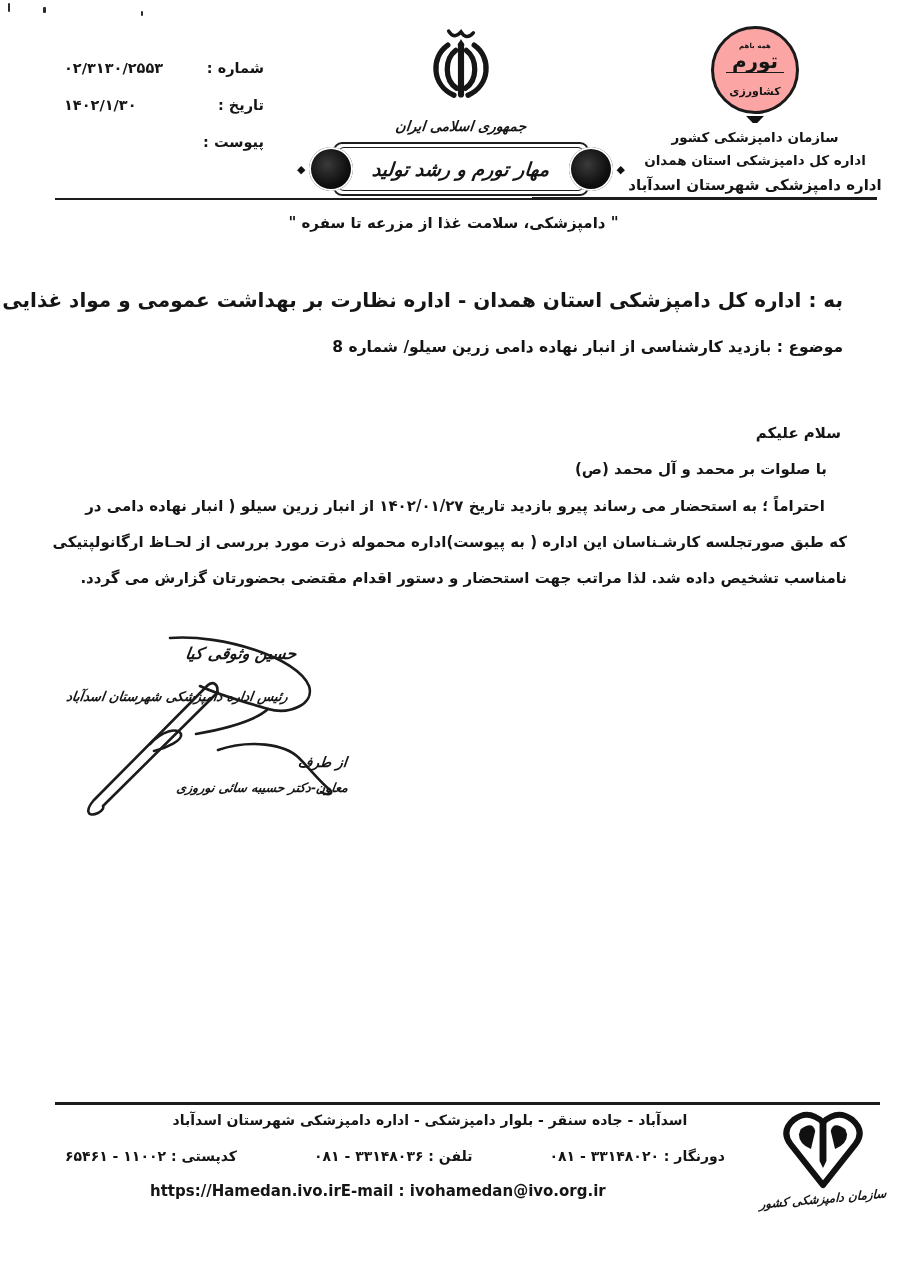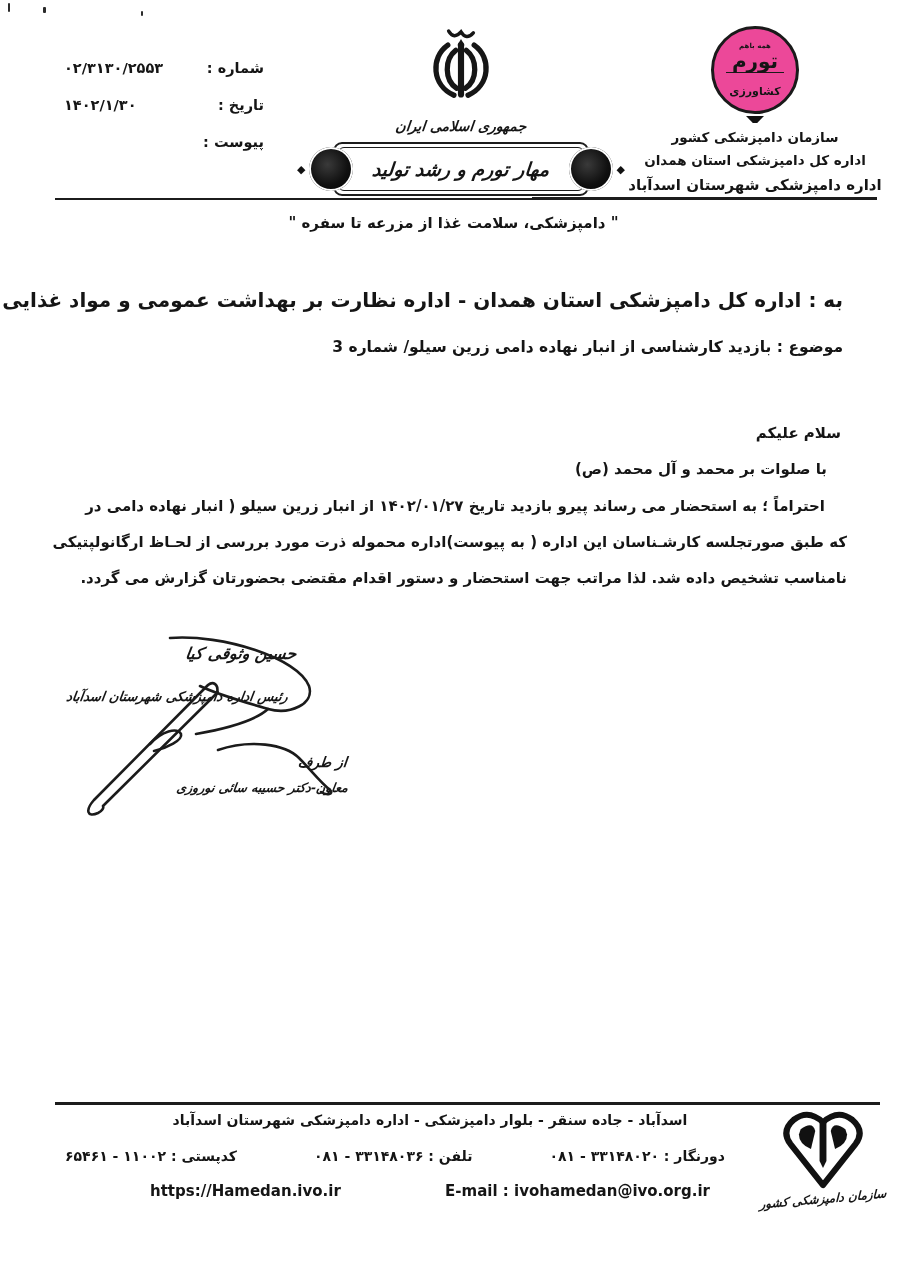--- a/index.html
+++ b/index.html
@@ -24,21 +24,21 @@
     background:radial-gradient(circle at 42% 40%, #3a3a3a 0%, #101010 55%, #000 100%);
     box-shadow:0 0 0 2px #fff inset;}
   .rosette.left{left:-26px;}
   .rosette.right{right:-26px;}
   .finial{position:absolute;top:50%;transform:translateY(-50%);font-size:11px;color:#111;z-index:1;}
   .finial.left{left:-38px;}
   .finial.right{right:-38px;}
   
   .org{position:absolute;top:26px;left:618px;width:274px;text-align:center;}
   .badge{position:relative;width:82px;height:82px;margin:0 auto;border:3px solid #1a1a1a;border-radius:50%;
-    display:flex;flex-direction:column;align-items:center;justify-content:center;background:#ec4899;text-align:right;}
+    display:flex;flex-direction:column;align-items:center;justify-content:center;background:#fca5a5;text-align:right;}
   .badge-top{font-size:7px;font-weight:700;}
   .badge-main{font-size:20px;font-weight:700;line-height:22px;border-bottom:1px solid #1a1a1a;padding:0 6px;}
   .badge-sub{font-size:11px;font-weight:700;margin-top:12px;}
   .badge-mark{width:18px;height:7px;margin:2px auto 0;background:#111;
     clip-path:polygon(0 0,100% 0,62% 100%,38% 100%);}
   .org-lines{margin-top:3px;}
   .org-line{font-weight:700;font-size:13.5px;line-height:23px;white-space:nowrap;}
   .org-line.big{font-size:15px;line-height:26px;}
   
   .header-rule{position:absolute;top:198px;left:55px;width:822px;height:2px;background:#1c1c1c;}
@@ -62,21 +62,21 @@
   .sig-behalf{position:absolute;top:122px;left:240px;font-size:14px;font-weight:700;font-style:italic;transform:skewX(-6deg);}
   .sig-deputy{position:absolute;top:148px;left:30px;width:260px;
     font-size:12.5px;font-weight:700;font-style:italic;transform:skewX(-8deg);white-space:nowrap;}
   .sig-strokes{position:absolute;top:0;left:0;}
   
   .footer-address{position:absolute;top:1112px;left:60px;width:740px;text-align:center;
     font-weight:700;font-size:14px;white-space:nowrap;}
   .footer-contacts{position:absolute;top:1148px;left:65px;width:660px;display:flex;
     justify-content:space-between;font-weight:700;font-size:14px;}
   .footer-links{position:absolute;top:1182px;left:150px;width:560px;display:flex;direction:ltr;
-    justify-content:space-between;font-weight:700;font-size:15px;font-family:"DejaVu Sans",sans-serif;}
+    font-weight:700;font-size:15px;font-family:"DejaVu Sans",sans-serif;}
   .ivo{position:absolute;top:1106px;left:748px;width:150px;text-align:center;}
   .ivo-caption{margin-top:-4px;font-size:12px;font-weight:700;font-style:italic;
     transform:rotate(-5deg) skewX(-6deg);white-space:nowrap;}
   
   .speck{position:absolute;background:#2b2b2b;border-radius:1px;}
 </style>
 </head>
 <body>
 
 <div class="page">
@@ -135,21 +135,21 @@
       <div class="org-line">اداره کل دامپزشکی استان همدان</div>
       <div class="org-line big">اداره دامپزشکی شهرستان اسدآباد</div>
     </div>
   </div>
 
   <div class="header-rule"></div>
 
   <div class="motto">" دامپزشکی، سلامت غذا از مزرعه تا سفره "</div>
 
   <div class="to-line">به : اداره کل دامپزشکی استان همدان - اداره نظارت بر بهداشت عمومی و مواد غذایی</div>
-  <div class="subject-line">موضوع : بازدید کارشناسی از انبار نهاده دامی زرین سیلو/ شماره 3</div>
+  <div class="subject-line">موضوع : بازدید کارشناسی از انبار نهاده دامی زرین سیلو/ شماره 8</div>
 
   <div class="greeting">سلام علیکم</div>
   <div class="salutation">با صلوات بر محمد و آل محمد (ص)</div>
 
   <div class="body-text">
     <div class="body-line first">احتراماً ؛ به استحضار می رساند  پیرو بازدید تاریخ ۱۴۰۲/۰۱/۲۷ از انبار زرین سیلو ( انبار نهاده دامی در</div>
     <div class="body-line">که طبق صورتجلسه کارشـناسان این اداره ( به پیوست)اداره محموله ذرت مورد بررسی  از لحـاظ ارگانولپتیکی</div>
     <div class="body-line">نامناسب تشخیص داده شد. لذا مراتب جهت استحضار و دستور اقدام مقتضی بحضورتان گزارش  می گردد.</div>
   </div>
 

